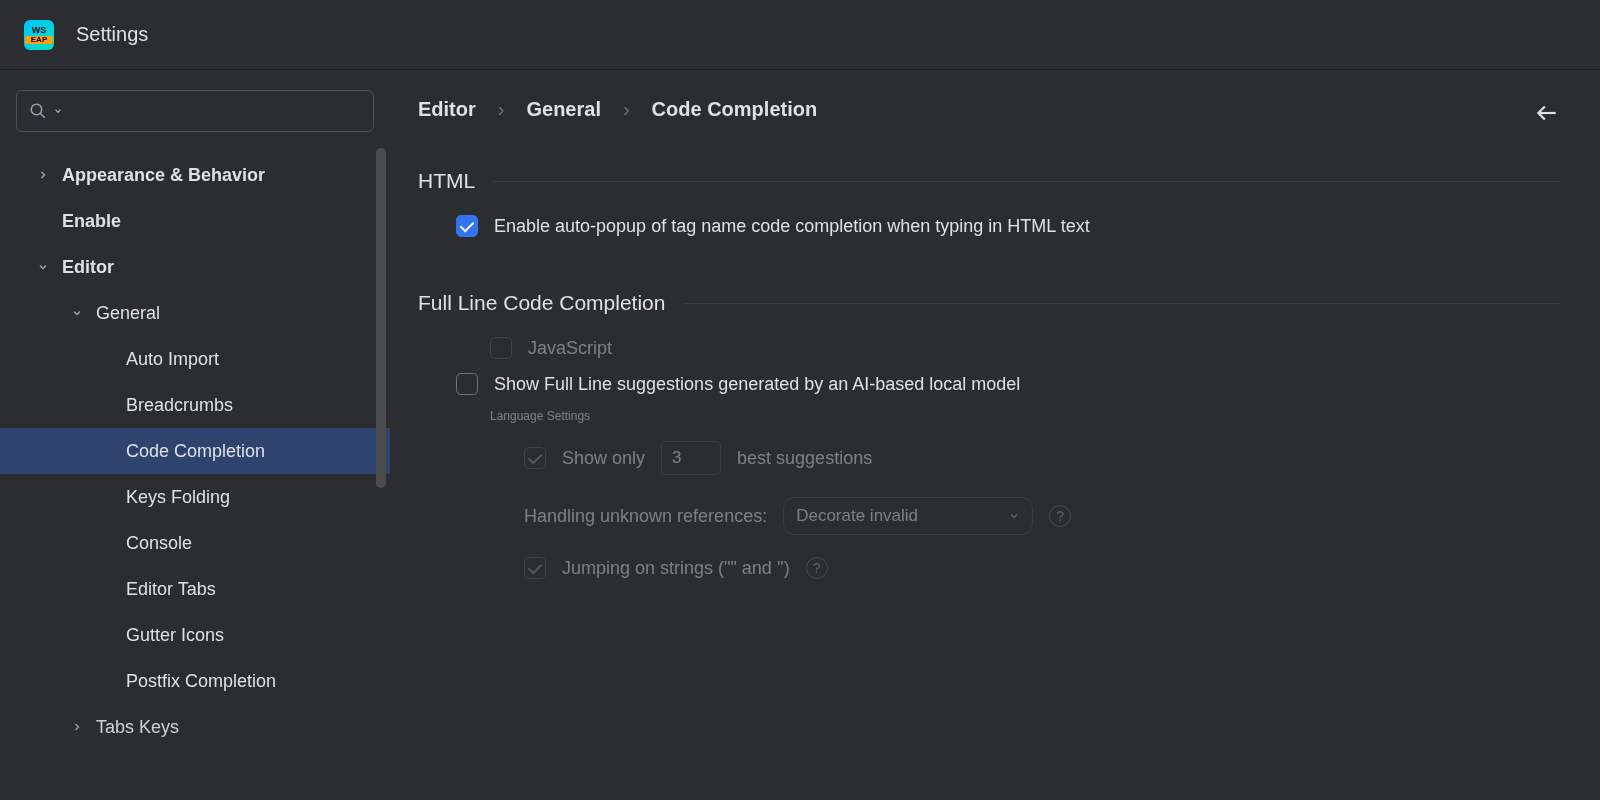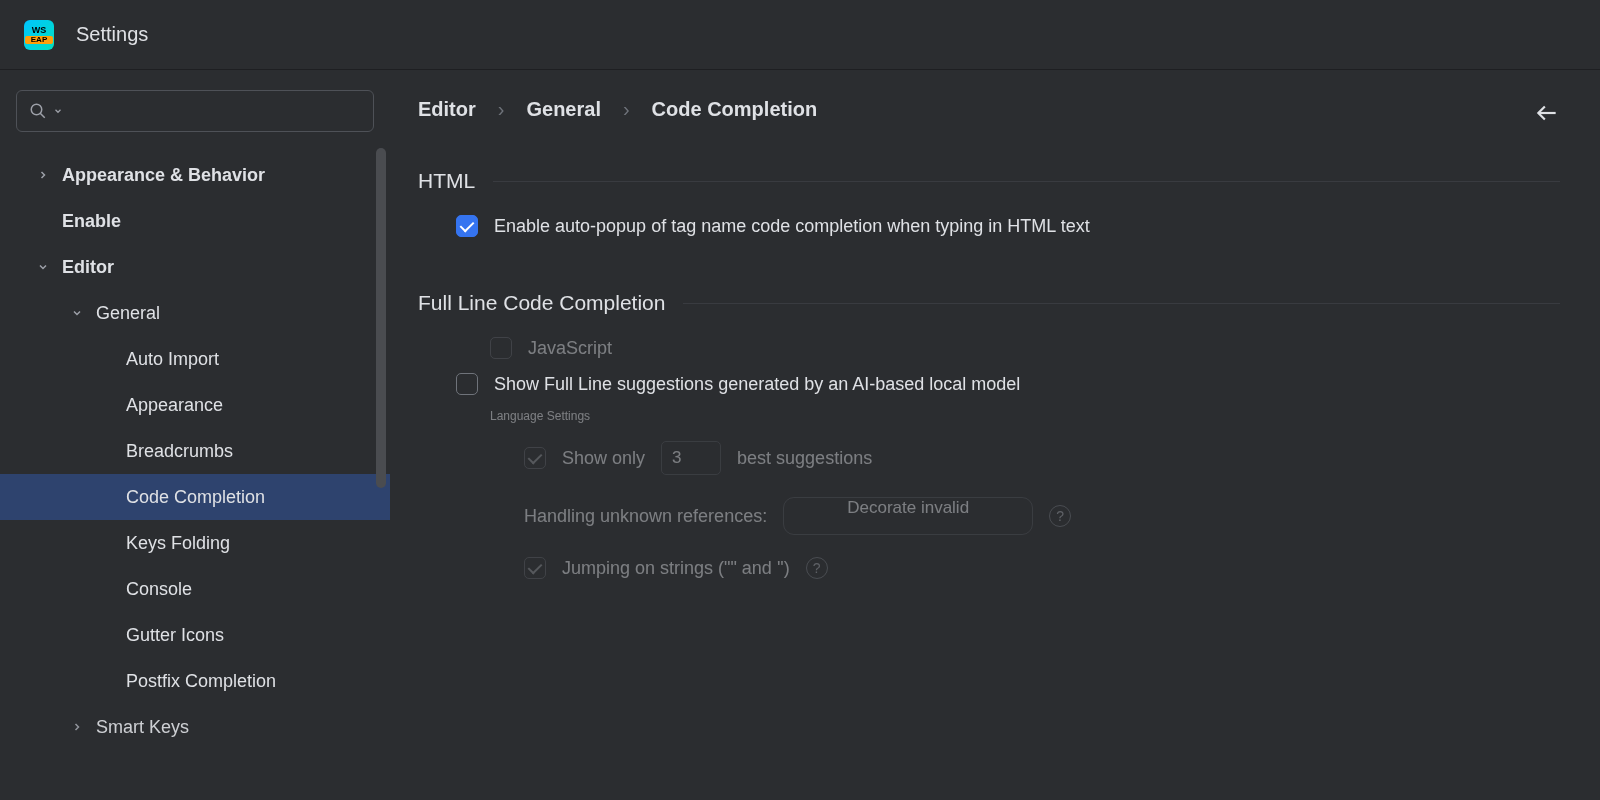--- a/index.html
+++ b/index.html
@@ -180,21 +180,20 @@
     min-width: 250px;
     border: 1px solid #4e5157;
     border-radius: 11px;
     background: #2b2d30;
     display: inline-flex;
     align-items: center;
     padding: 0 12px;
     justify-content: space-between;
     gap: 30px;
     font-size: 17px;
-    flex-direction: column;
   }
   .help-icon {
     width: 22px; height: 22px;
     border: 1.5px solid #6f737a;
     border-radius: 50%;
     display: inline-flex;
     align-items: center;
     justify-content: center;
     font-size: 14px;
     color: #9da0a8;
@@ -251,47 +250,47 @@
             <svg width="12" height="12" viewBox="0 0 24 24" fill="none" stroke="#9da0a8" stroke-width="3">
               <polyline points="6 9 12 15 18 9"></polyline>
             </svg>
           </span>
         <span>General</span>
       </div>
       <div class="tree-row l3">
         <span>Auto Import</span>
       </div>
       <div class="tree-row l3">
-        <span>Appearance</span>
-      </div>
-      <div class="tree-row l3">
         <span>Breadcrumbs</span>
       </div>
       <div class="tree-row l3 selected">
         <span>Code Completion</span>
       </div>
       <div class="tree-row l3">
         <span>Keys Folding</span>
       </div>
       <div class="tree-row l3">
         <span>Console</span>
+      </div>
+      <div class="tree-row l3">
+        <span>Editor Tabs</span>
       </div>
       <div class="tree-row l3">
         <span>Gutter Icons</span>
       </div>
       <div class="tree-row l3">
         <span>Postfix Completion</span>
       </div>
       <div class="tree-row l2" style="opacity:.9">
         <span class="chev-space">
             <svg width="12" height="12" viewBox="0 0 24 24" fill="none" stroke="#9da0a8" stroke-width="3">
               <polyline points="9 6 15 12 9 18"></polyline>
             </svg>
           </span>
-        <span>Smart Keys</span>
+        <span>Tabs Keys</span>
       </div>
     </div>
     <div class="scroll-thumb"></div>
   </div>
 
   <div class="main">
     <div class="breadcrumb">
       <span>Editor</span>
       <span class="bc-sep">›</span>
       <span>General</span>

